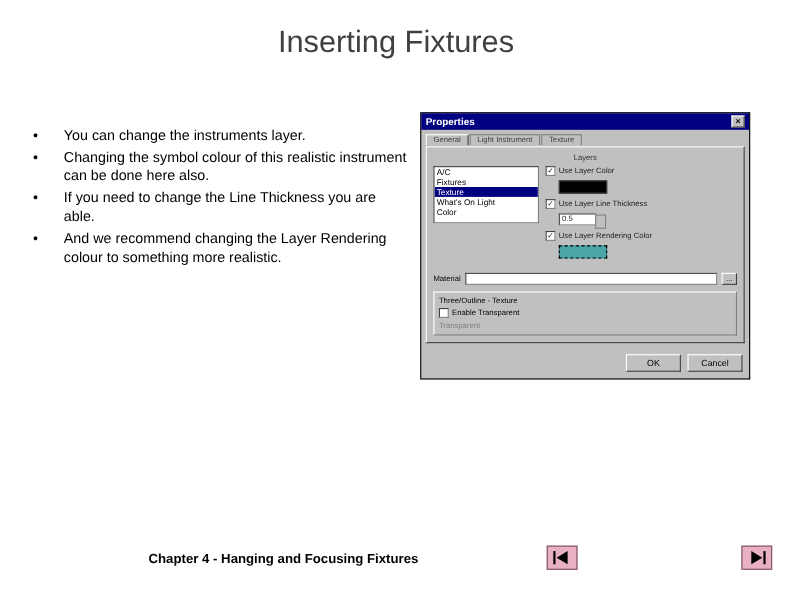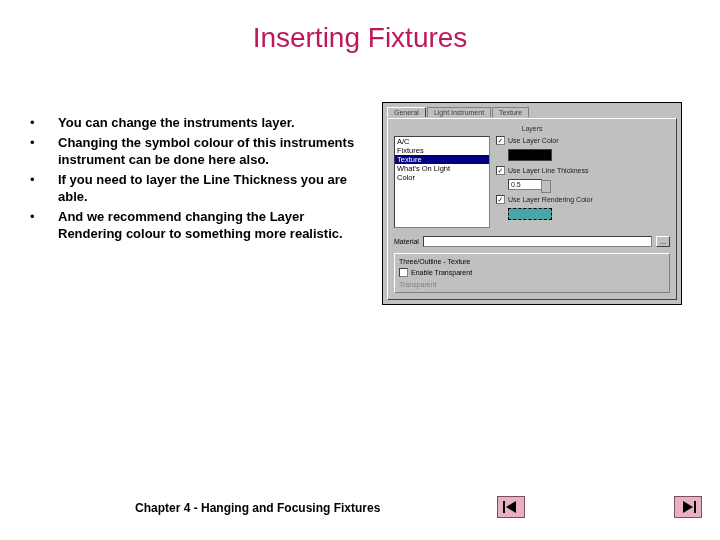--- a/index.html
+++ b/index.html
@@ -9,21 +9,21 @@
     background: #ffffff;
     font-family: Arial, Helvetica, sans-serif;
     position: relative;
     overflow: hidden;
   }
   .title {
     text-align: center;
     font-size: 28px;
     font-weight: normal;
     padding-top: 22px;
-    color: #be185d;
+    color: #404040;
   }
   .content-row {
     display: flex;
     margin-top: 60px;
     padding: 0 20px 0 30px;
   }
   .bullets-col {
     width: 340px;
     font-size: 13px;
     line-height: 1.35;
@@ -36,21 +36,20 @@
   .bullets-col li {
     display: flex;
     margin-bottom: 2px;
   }
   .bullets-col li .dot {
     width: 28px;
     flex-shrink: 0;
   }
   .bullets-col li .txt {
     flex: 1;
-    font-weight: bold;
   }
   .dialog-col {
     flex: 1;
     padding-left: 12px;
   }
   
   .dlg {
     width: 300px;
     background: #c0c0c0;
     border: 1px solid #000;
@@ -117,21 +116,21 @@
     font-size: 7px;
     color: #303030;
     margin-bottom: 4px;
   }
   .pane-row {
     display: flex;
     gap: 6px;
   }
   .listbox {
     width: 96px;
-    height: 92px;
+    height: 52px;
     background: #fff;
     border: 1px solid #808080;
     border-top-color: #404040;
     border-left-color: #404040;
     font-size: 7.5px;
     overflow: hidden;
   }
   .listbox div {
     padding: 0 2px;
     white-space: nowrap;
@@ -288,35 +287,39 @@
 
 <div class="content-row">
   <div class="bullets-col">
     <ul>
       <li>
           <span class="dot">•</span>
           <span class="txt">You can change the instruments layer.</span>
         </li>
       <li>
           <span class="dot">•</span>
-          <span class="txt">Changing the symbol colour of this instruments instrument can be done here also.</span>
+          <span class="txt">Changing the symbol colour of this realistic instrument can be done here also.</span>
         </li>
       <li>
           <span class="dot">•</span>
-          <span class="txt">If you need to layer the Line Thickness you are able.</span>
+          <span class="txt">If you need to change the Line Thickness you are able.</span>
         </li>
       <li>
           <span class="dot">•</span>
           <span class="txt">And we recommend changing the Layer Rendering colour to something more realistic.</span>
         </li>
     </ul>
   </div>
 
   <div class="dialog-col">
     <div class="dlg">
+      <div class="dlg-title">
+        <span>Properties</span>
+        <span class="dlg-close">×</span>
+      </div>
       <div class="dlg-body">
         <div class="tabs">
           <div class="tab sel">General</div>
           <div class="tab">Light Instrument</div>
           <div class="tab">Texture</div>
         </div>
         <div class="tab-pane">
           <div class="pane-caption">Layers</div>
           <div class="pane-row">
             <div class="listbox">
@@ -352,20 +355,24 @@
           <div class="group-bot">
             <div>Three/Outline - Texture</div>
             <div class="chk-row" style="margin-top:3px;">
               <span class="chk"></span>
               <span>Enable Transparent</span>
             </div>
             <div style="margin-top:2px;color:#808080;">Transparent</div>
           </div>
         </div>
       </div>
+      <div class="dlg-buttons">
+        <div class="dlg-btn">OK</div>
+        <div class="dlg-btn">Cancel</div>
+      </div>
     </div>
   </div>
 </div>
 
 <div class="footer">
   <div class="footer-text">Chapter 4 - Hanging and Focusing Fixtures</div>
 </div>
 
 <div class="nav-btn nav-prev">
   <svg width="18" height="14" viewBox="0 0 18 14">

